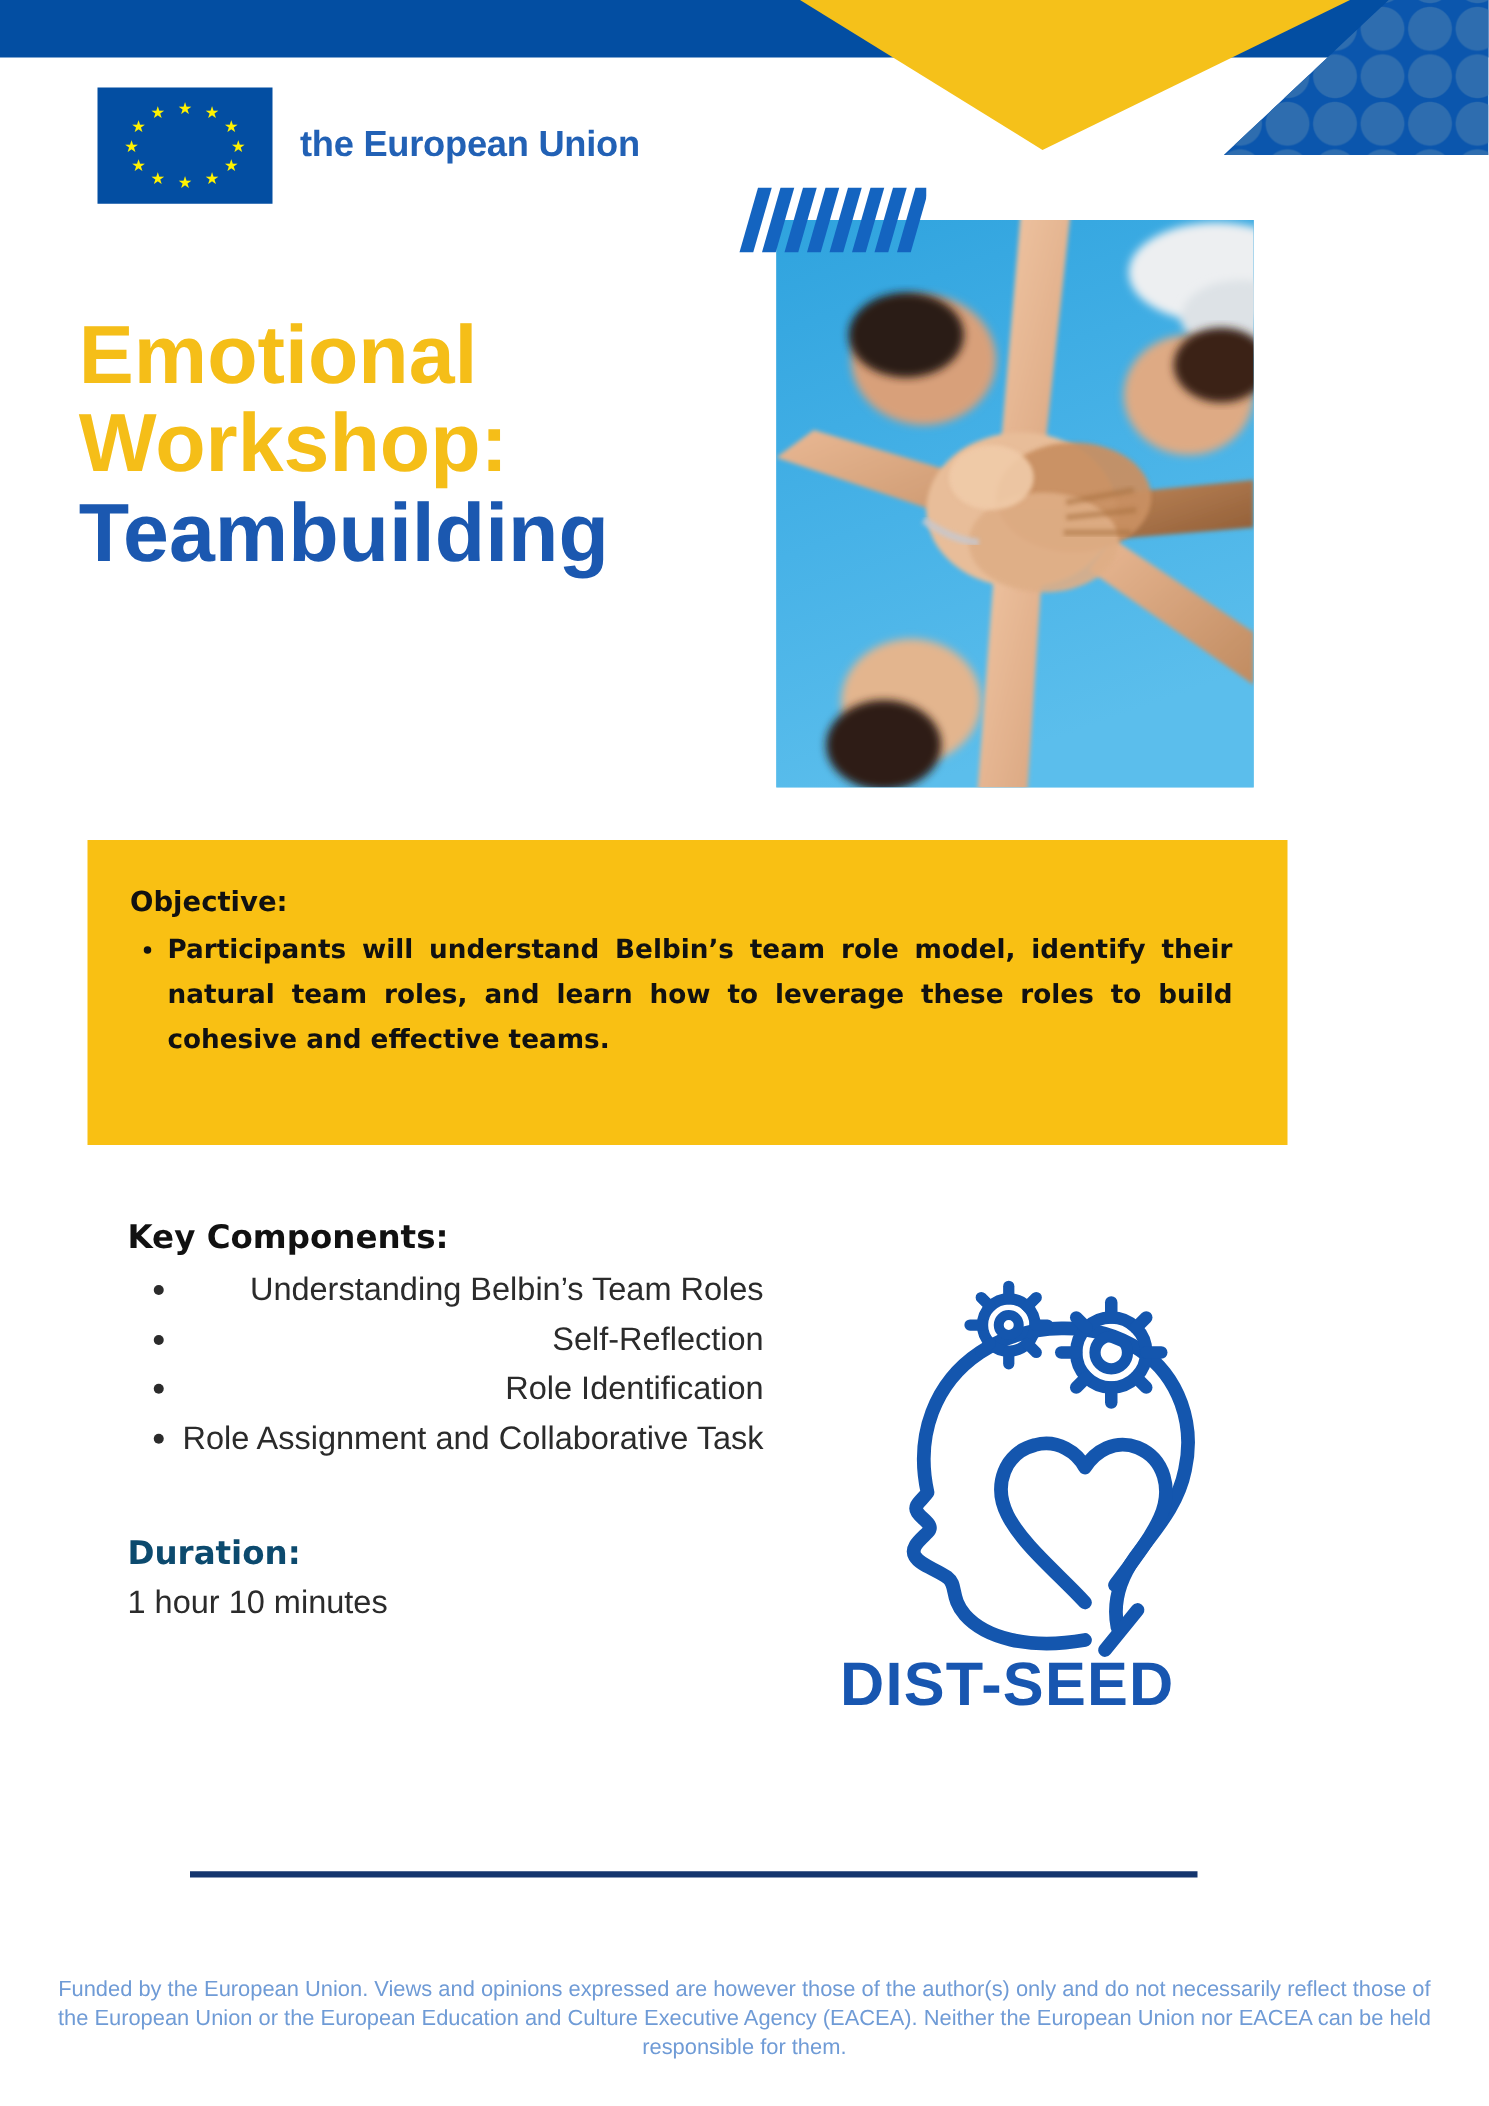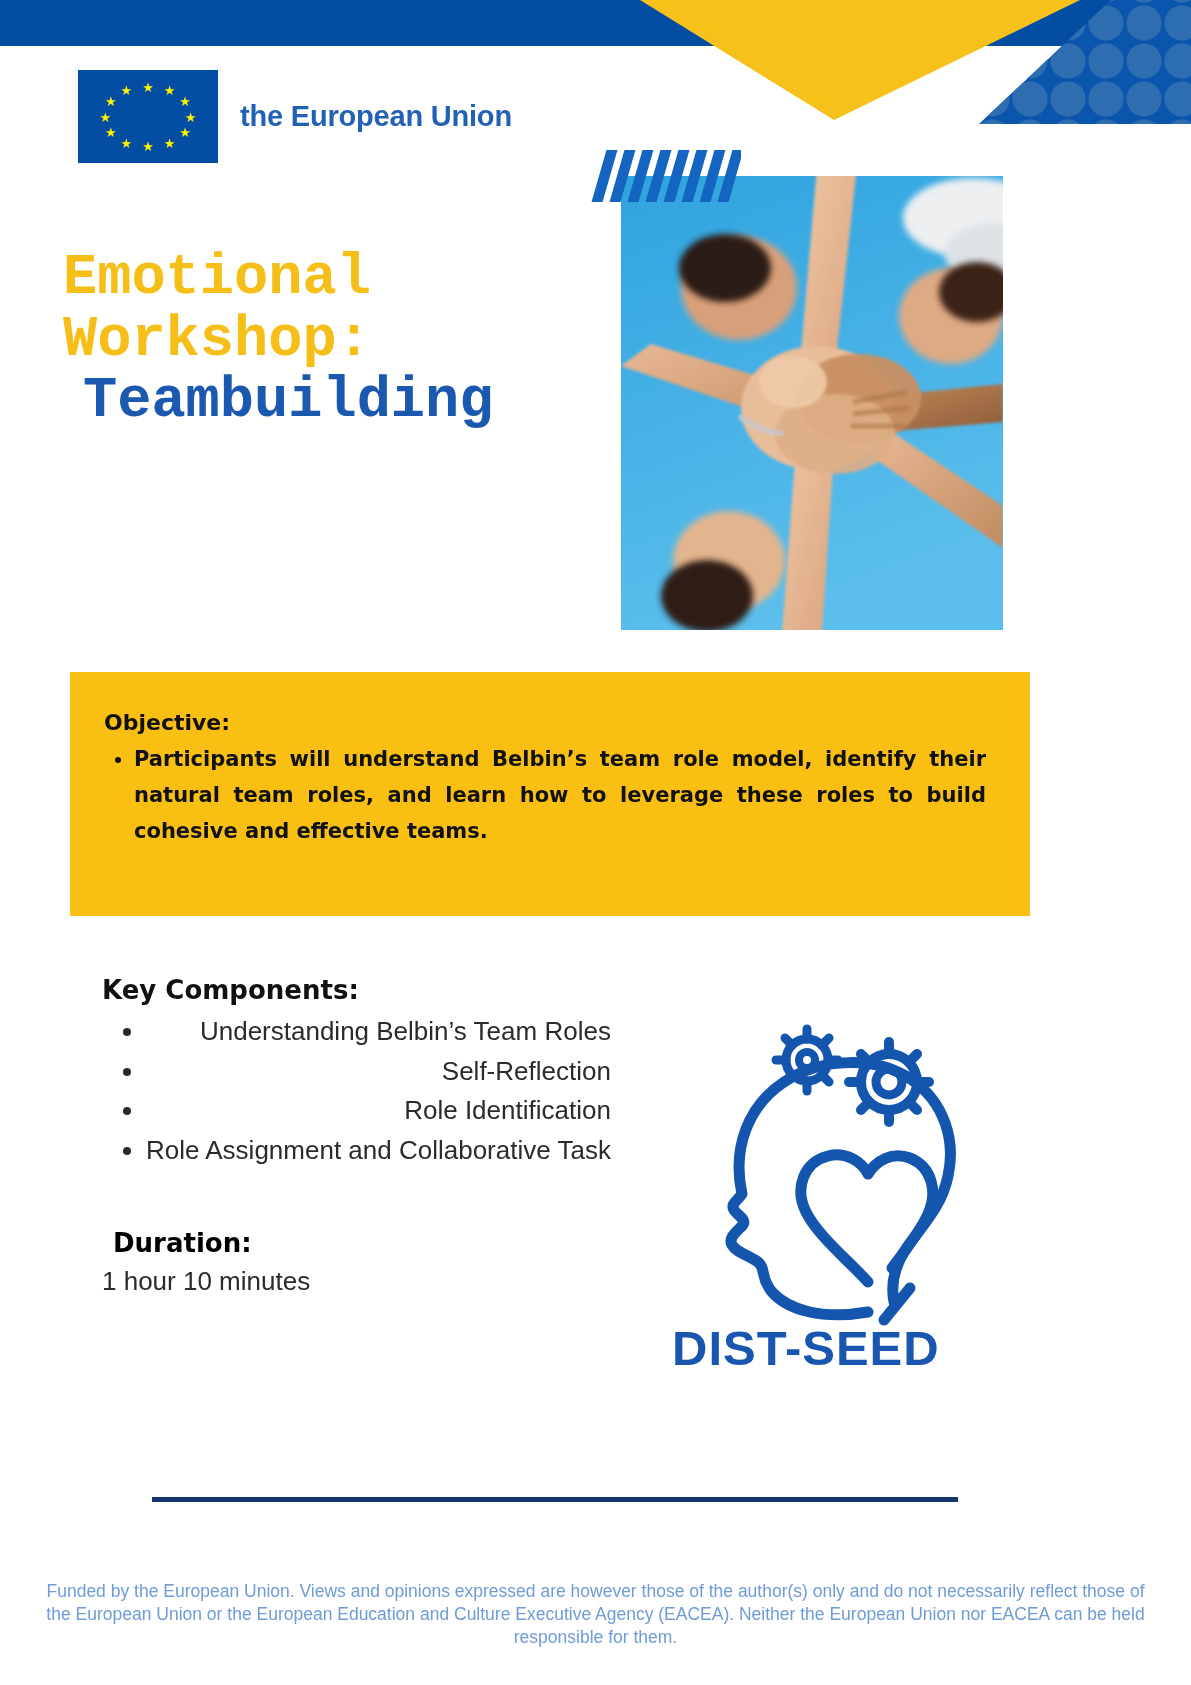--- a/index.html
+++ b/index.html
@@ -45,26 +45,26 @@
     transform:translate(-50%,-50%);
   }
   .eu-text{
     margin-left:22px;color:#2261B5;font-weight:bold;font-size:29px;line-height:1.18;
     font-family:"Liberation Sans", sans-serif;letter-spacing:-0.2px;
   }
 
   
   .title{
     position:absolute;left:63px;top:248px;width:520px;
-    font-size:57px;line-height:1.08;font-weight:bold;
-    font-family:Liberation Mono, monospace;
+    font-size:66px;line-height:1.08;font-weight:bold;
+    font-family:Liberation Sans, sans-serif;
   }
   .title .l1{color:#F5BE18;display:block;}
   .title .l2{color:#F5BE18;display:block;}
-  .title .l3{color:#1B58B0;display:block;margin-left:20px;}
+  .title .l3{color:#1B58B0;display:block;}
 
   
   .photo-wrap{
     position:absolute;left:621px;top:150px;width:382px;height:480px;
   }
   .photo{
     position:absolute;left:0;top:26px;width:382px;height:454px;overflow:hidden;
     background:linear-gradient(170deg,#3AA8E0 0%, #43B0E6 45%, #58BCEB 100%);
   }
   .stripes{
@@ -103,23 +103,23 @@
     position:absolute;left:102px;top:1012px;margin:0;padding-left:44px;
     list-style:disc;
   }
   .key-list li{
     font-family:"Liberation Sans", sans-serif;
     font-size:26px;line-height:1.52;color:#2B2B2B;font-weight:300;text-align:right;
   }
 
   
   .duration-title{
-    position:absolute;left:113px;top:1228px;
+    position:absolute;left:102px;top:1228px;
     font-family:"DejaVu Sans", sans-serif;
-    font-weight:bold;font-size:26px;color:#000000;
+    font-weight:bold;font-size:26px;color:#0c4a6e;
   }
   .duration-value{
     position:absolute;left:102px;top:1266px;
     font-family:"Liberation Sans", sans-serif;
     font-size:26px;color:#2B2B2B;font-weight:300;
   }
 
   
   .logo-wrap{position:absolute;left:672px;top:1020px;width:320px;height:370px;}
   .logo-text{

